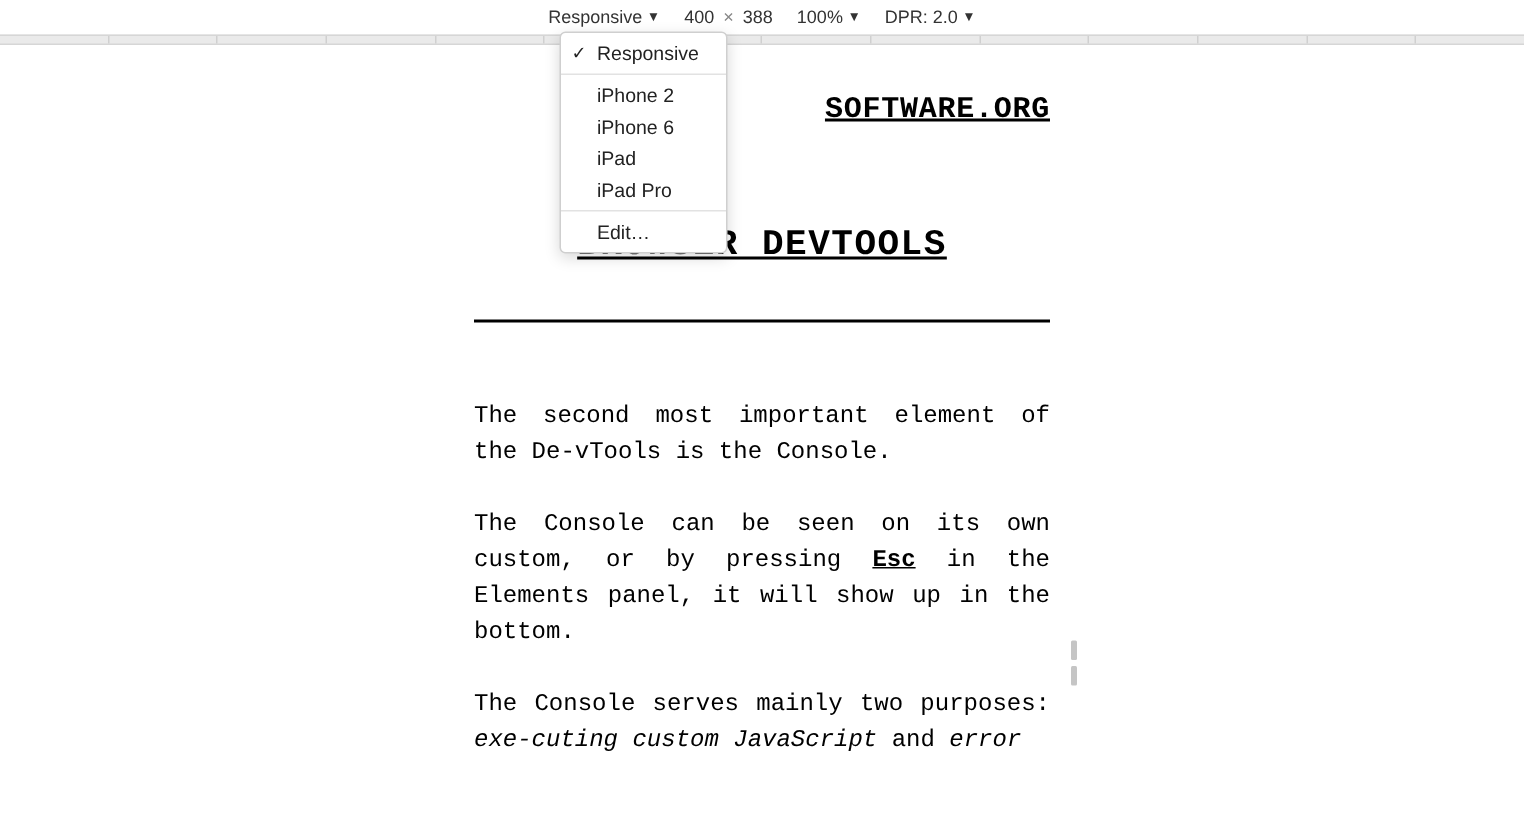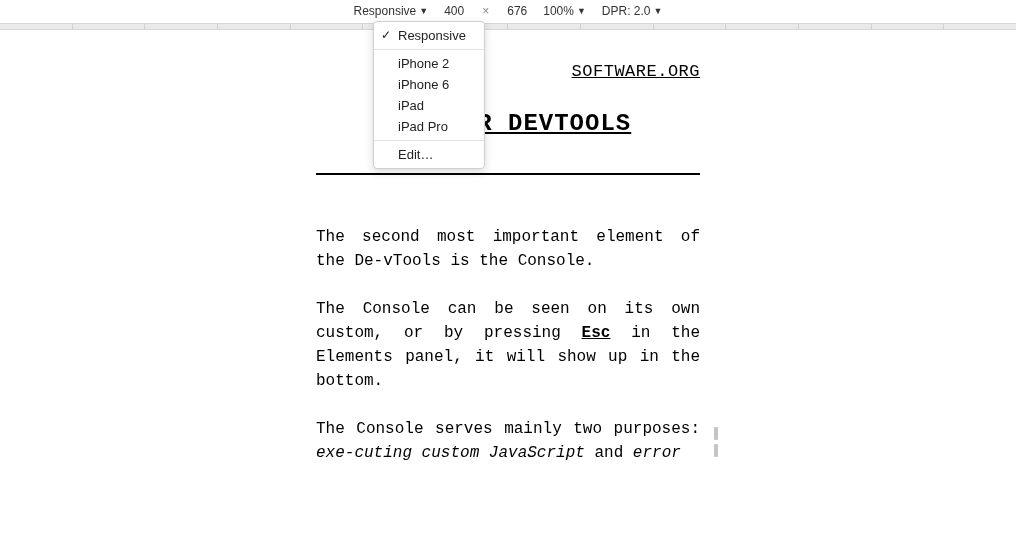--- a/index.html
+++ b/index.html
@@ -29,21 +29,21 @@
       color: #333;
     }
     .down-triangle {
       font-size: 9px;
       vertical-align: middle;
       color: #333;
     }
     .dims {
       display: flex;
       align-items: center;
-      gap: 18px;
+      gap: 6px;
     }
     .dims-x {
       color: #888;
     }
     .ruler-bar {
       height: 7px;
       background: #eaeaea;
       display: flex;
       position: relative;
       border-top: 1px solid #d6d6d6;
@@ -69,24 +69,24 @@
       position: relative;
       margin-top: 32px;
     }
     .page {
       font-family: "Menlo", "Consolas", "Courier New", monospace;
       color: #000;
       padding: 0 8px;
     }
     .page-top-link {
       text-align: right;
-      font-size: 17px;
-      font-weight: normal;
-      text-decoration: underline;
-      margin-bottom: 29px;
+      font-size: 20px;
+      font-weight: bold;
+      text-decoration: underline;
+      margin-bottom: 65px;
       letter-spacing: 0.5px;
     }
     .page-h1 {
       font-size: 24px;
       font-weight: bold;
       text-decoration: underline;
       text-align: center;
       letter-spacing: 1px;
       margin-bottom: 36px;
     }
@@ -167,21 +167,21 @@
 <body>
 
 <div class="toolbar">
   <div class="toolbar-item">
     <span>Responsive</span>
     <span class="down-triangle">▼</span>
   </div>
   <div class="toolbar-item dims">
     <span>400</span>
     <span class="dims-x">×</span>
-    <span>676</span>
+    <span>388</span>
   </div>
   <div class="toolbar-item">
     <span>100%</span>
     <span class="down-triangle">▼</span>
   </div>
   <div class="toolbar-item">
     <span>DPR: 2.0</span>
     <span class="down-triangle">▼</span>
   </div>
 </div>

